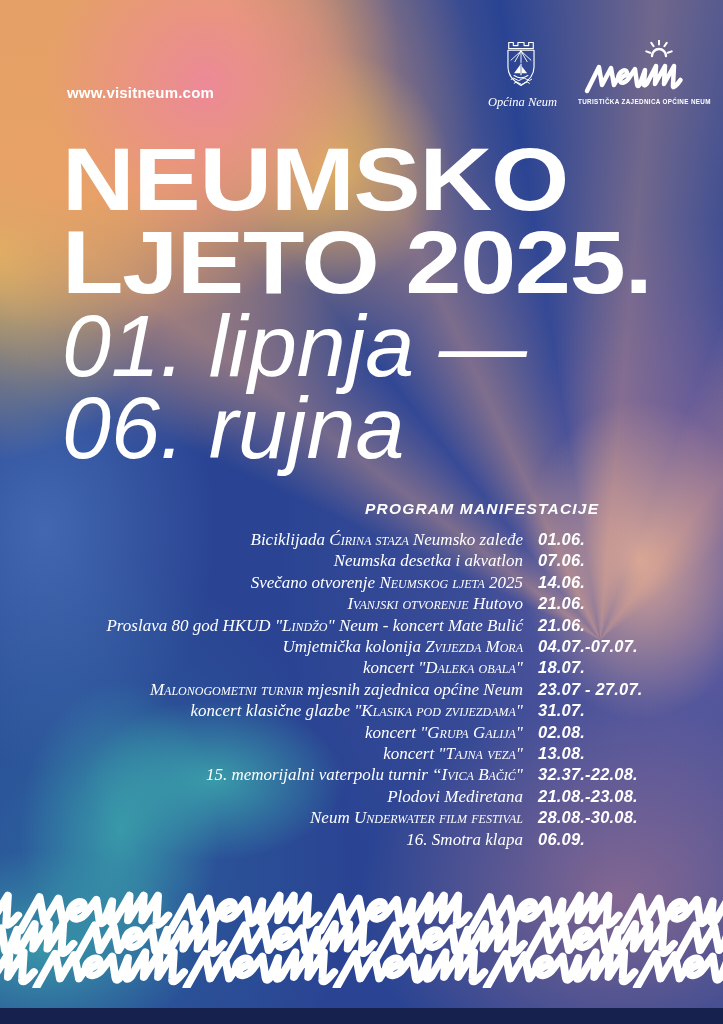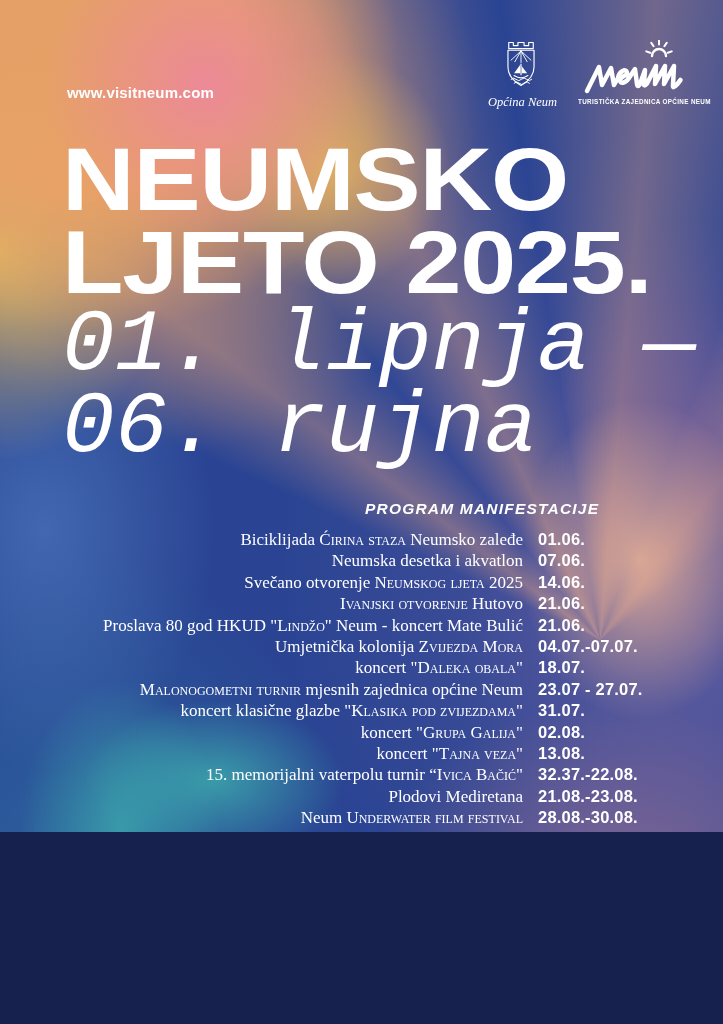--- a/index.html
+++ b/index.html
@@ -1,17 +1,17 @@
 <!DOCTYPE html>
 <html><head>
 <meta charset="utf-8">
 <style>
   html,body{margin:0;padding:0;background:#16224d;}
   .poster{
-    position:relative;width:723px;height:832px;overflow:hidden;
+    position:relative;width:723px;height:1008px;overflow:hidden;
     font-family:"Liberation Sans",sans-serif;color:#fff;
     background-color:#2a4493;
     background-image:
       radial-gradient(circle 160px at 205px 85px, rgba(236,135,155,.92), rgba(236,135,155,0)),
       radial-gradient(circle 120px at 330px 170px, rgba(231,180,95,.85), rgba(231,180,95,0)),
       radial-gradient(ellipse 430px 380px at 90px 60px, rgba(233,162,102,.96) 35%, rgba(233,162,102,0) 72%),
       radial-gradient(ellipse 170px 210px at 0px 250px, rgba(229,189,95,.9), rgba(229,189,95,0)),
       radial-gradient(ellipse 300px 330px at 180px 120px, rgba(233,162,102,.85), rgba(233,162,102,0)),
       radial-gradient(ellipse 170px 240px at 45px 530px, rgba(90,140,205,.5), rgba(90,140,205,0)),
       radial-gradient(ellipse 130px 80px at 215px 780px, rgba(62,180,175,.75), rgba(62,180,175,0)),
@@ -31,25 +31,25 @@
   }
   .website{position:absolute;left:67px;top:84px;font-size:15px;font-weight:700;letter-spacing:.2px;}
   .crest{position:absolute;left:488px;top:36px;width:66px;text-align:center;}
   .crest svg{display:block;margin:0 auto;}
   .crest-label{font-family:"Liberation Serif",serif;font-size:12.5px;margin-top:3px;white-space:nowrap;font-style:italic;}
   .tzlogo{position:absolute;left:578px;top:40px;width:116px;text-align:center;}
   .tzlogo svg{display:block;margin:0 auto;}
   .tz-caption{font-size:6.3px;font-weight:700;letter-spacing:.35px;margin-top:2px;white-space:nowrap;}
   .title{position:absolute;left:62px;top:138px;font-weight:700;font-size:89px;line-height:83px;
          letter-spacing:-1px;transform:scaleX(1.13);transform-origin:0 0;white-space:nowrap;}
-  .daterange{position:absolute;left:62px;top:305px;font-family:Liberation Mono, monospace;font-style:italic;
+  .daterange{position:absolute;left:62px;top:305px;font-family:Liberation Sans, sans-serif;font-style:italic;
          font-size:88px;line-height:82px;white-space:nowrap;}
   .program-heading{position:absolute;left:365px;top:500px;font-size:15.5px;font-weight:700;letter-spacing:1.2px;white-space:nowrap;font-style:italic;}
   .events{position:absolute;left:56px;top:529px;width:650px;}
-  .event-row{display:flex;align-items:flex-end;line-height:21.4px;}
+  .event-row{display:flex;align-items:flex-end;line-height:21.4px;font-style:italic;}
   .event-name{width:467px;text-align:right;font-family:"Liberation Serif",serif;font-size:17px;white-space:nowrap;}
   .event-name .sc{font-variant:small-caps;}
   .event-date{margin-left:15px;font-size:16.5px;font-weight:700;letter-spacing:.2px;white-space:nowrap;}
   .script-pattern{position:absolute;left:0;top:884px;width:723px;height:104px;}
   .script-stroke use{stroke:#fff;fill:none;stroke-linecap:round;stroke-linejoin:round;}
   .script-pattern use{stroke-width:10;}
   .wordmark use{stroke-width:9;}
   .sun{stroke:#fff;fill:none;stroke-width:2.4;stroke-linecap:round;}
   .crest-art{stroke:#fff;fill:none;stroke-width:1.5;stroke-linecap:round;stroke-linejoin:round;}
   .crest-art .fill{fill:#fff;stroke:none;}

